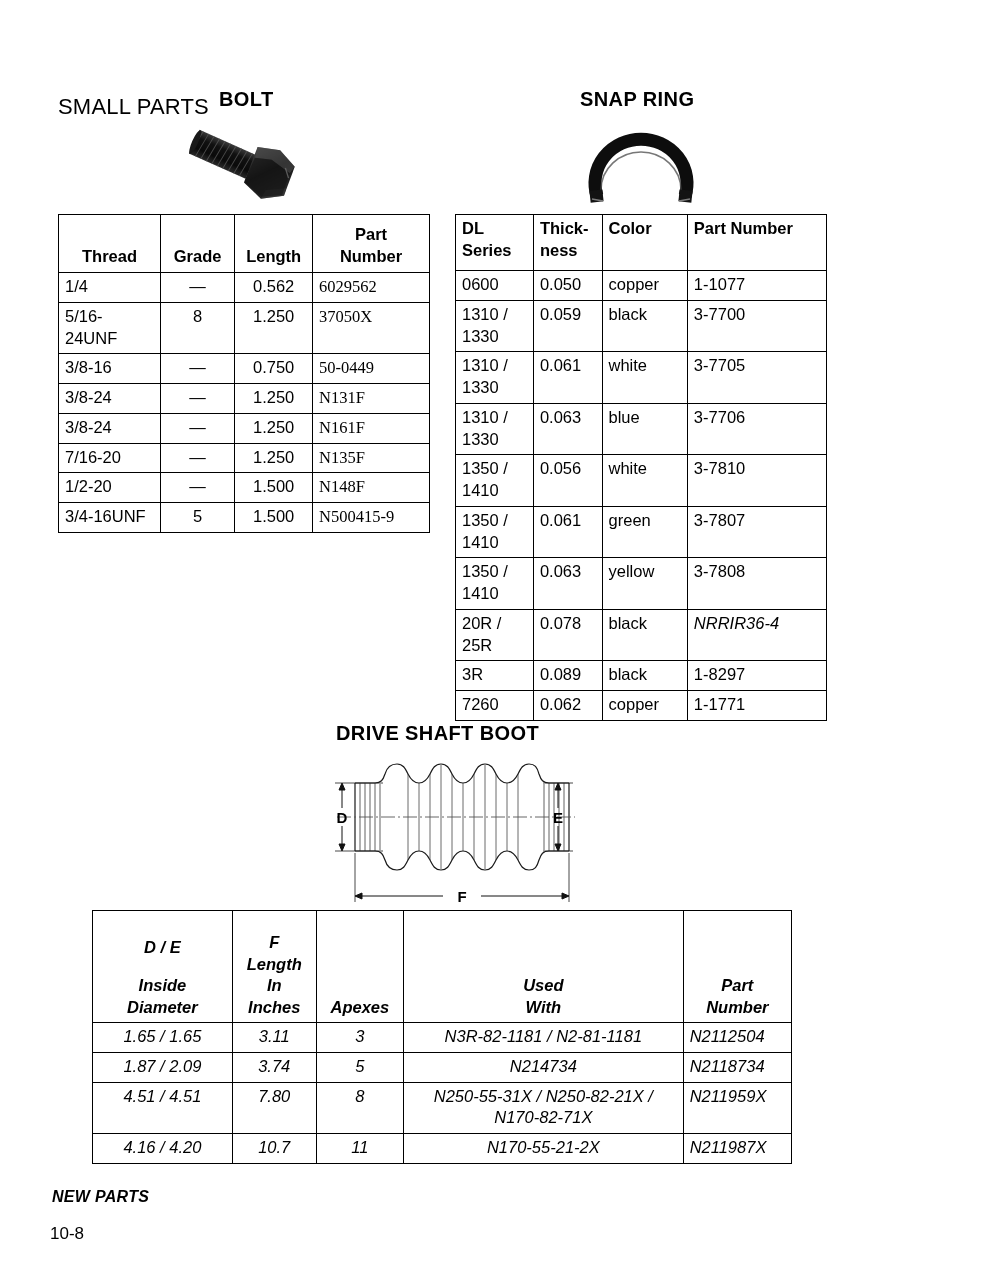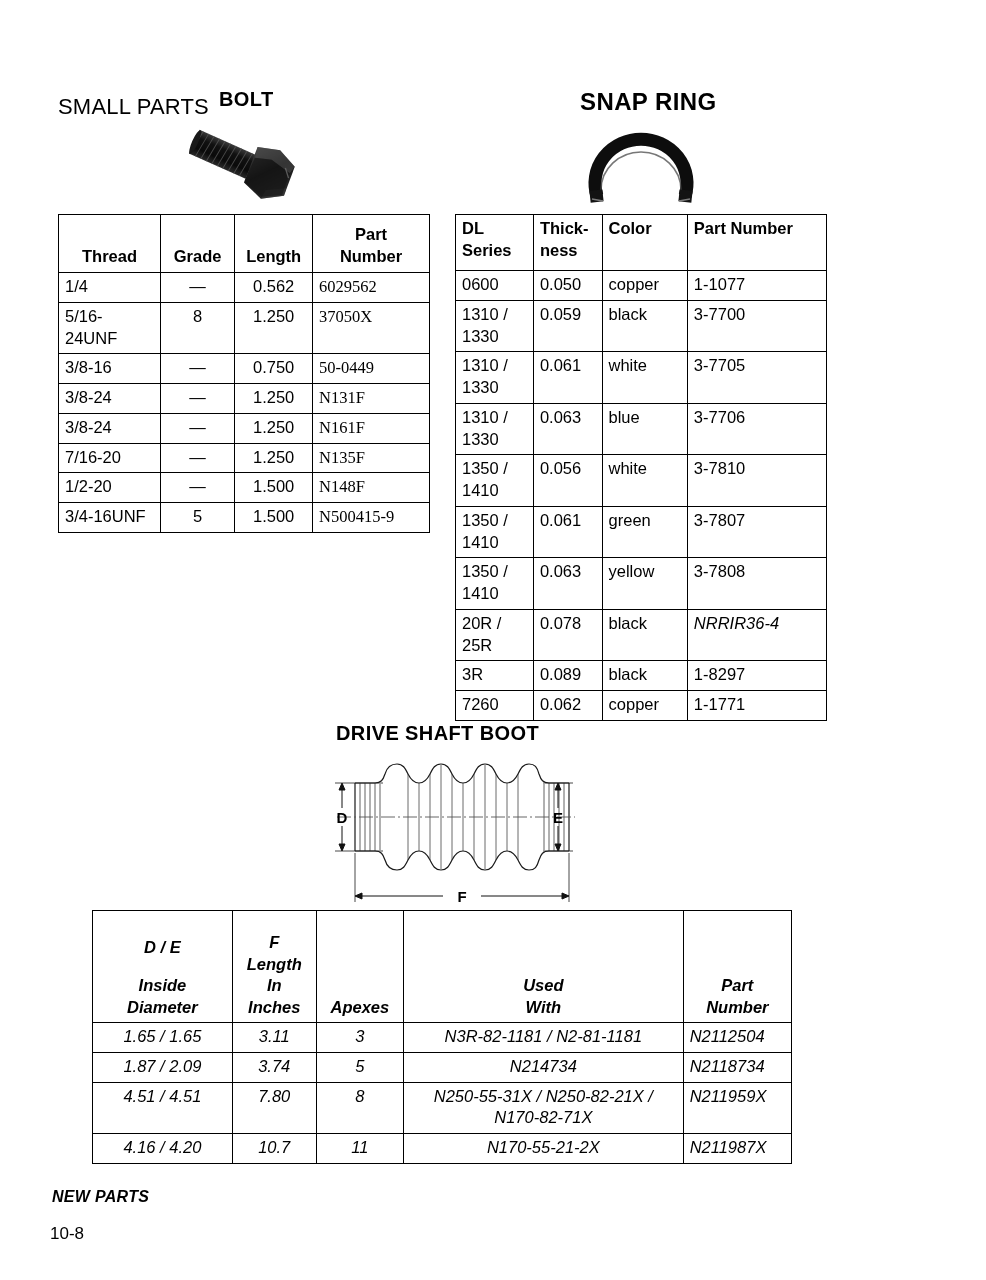--- a/index.html
+++ b/index.html
@@ -31,21 +31,21 @@
     left: 219px;
     top: 88px;
     font-size: 20px;
     font-weight: bold;
     letter-spacing: 0.4px;
   }
   #snapring-heading {
     position: absolute;
     left: 580px;
     top: 88px;
-    font-size: 24px;
+    font-size: 20px;
     font-weight: bold;
     letter-spacing: 0.4px;
   }
   #boot-heading {
     position: absolute;
     left: 336px;
     top: 722px;
     font-size: 20px;
     font-weight: bold;
     letter-spacing: 0.4px;

